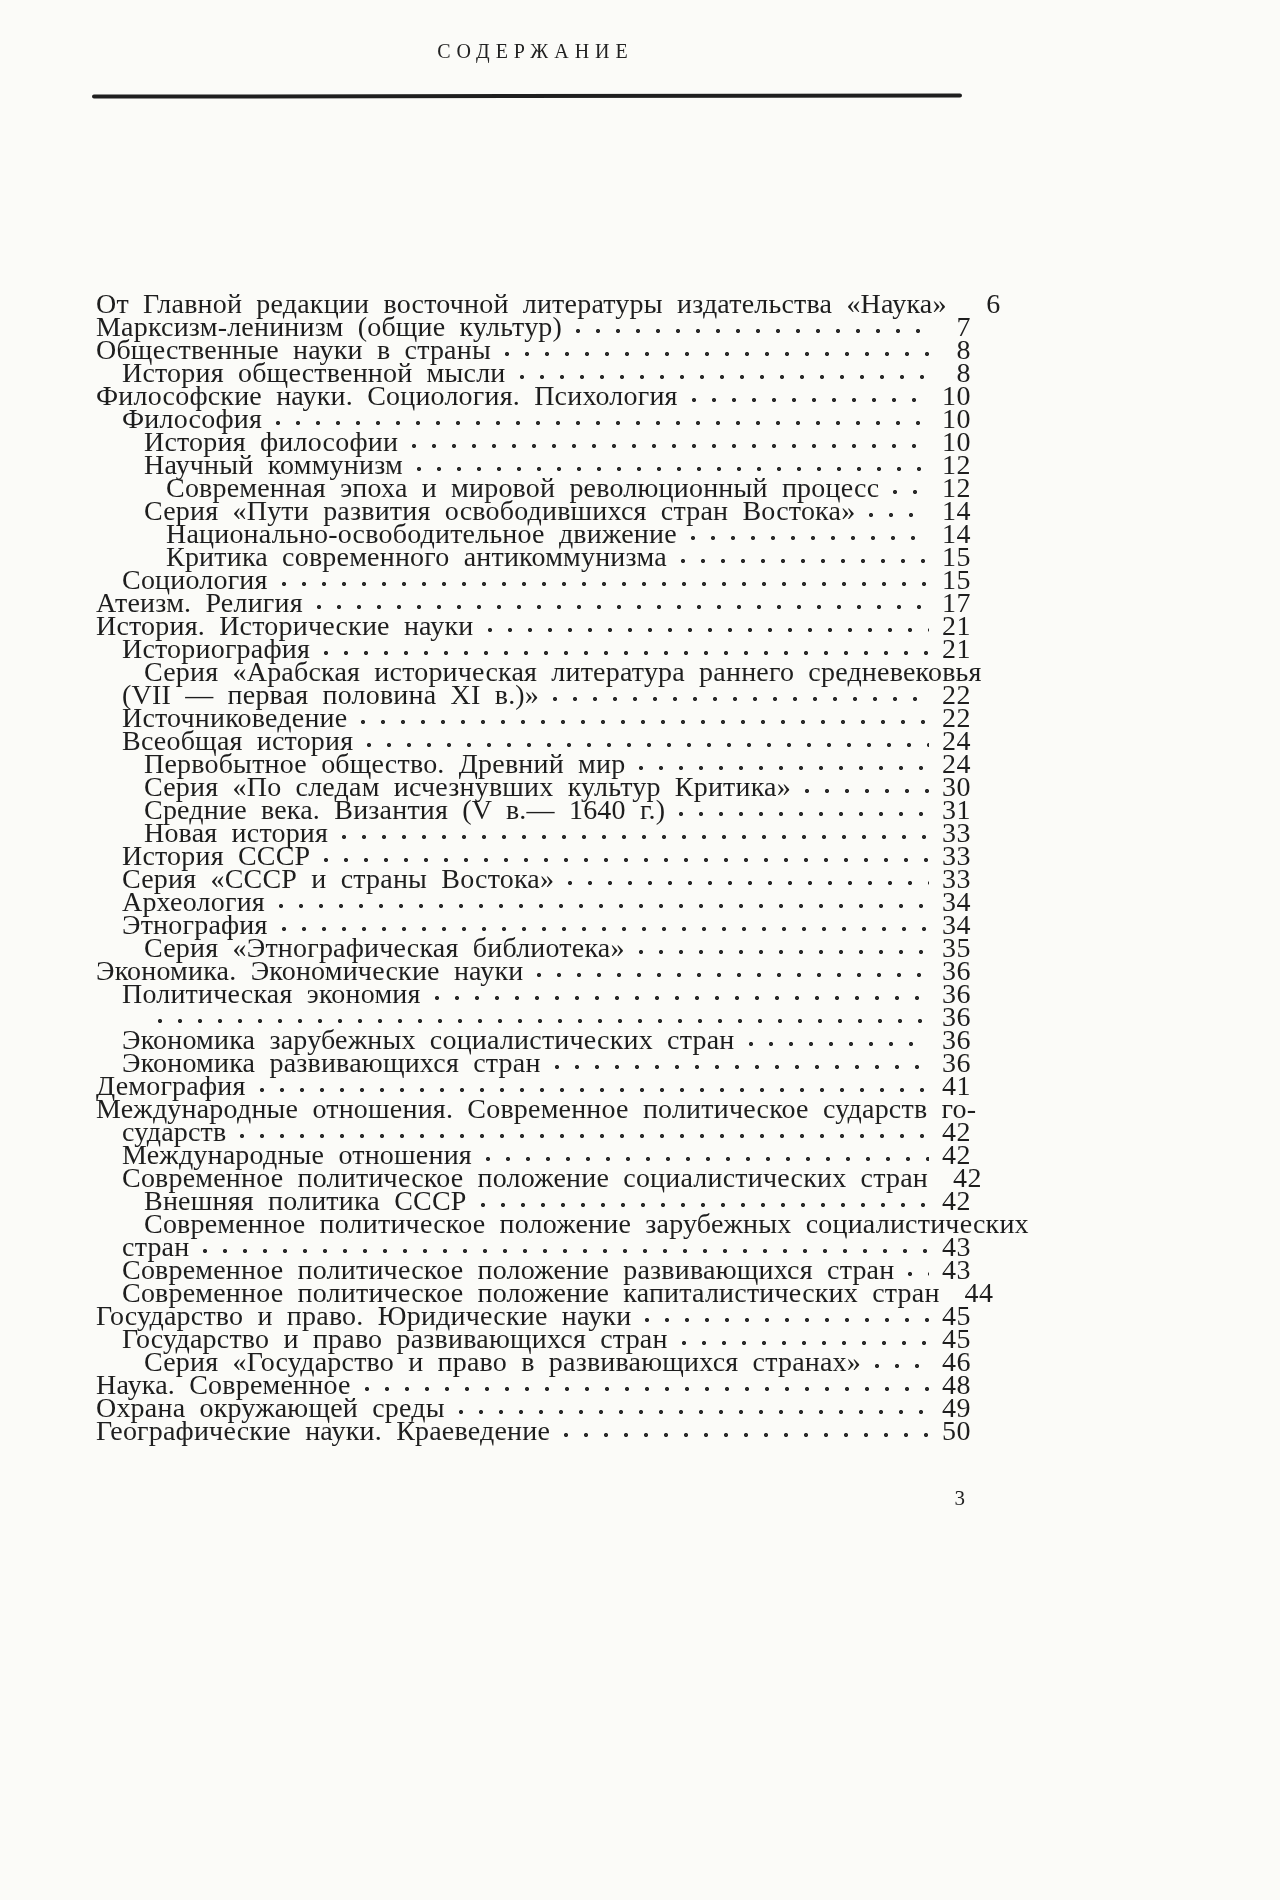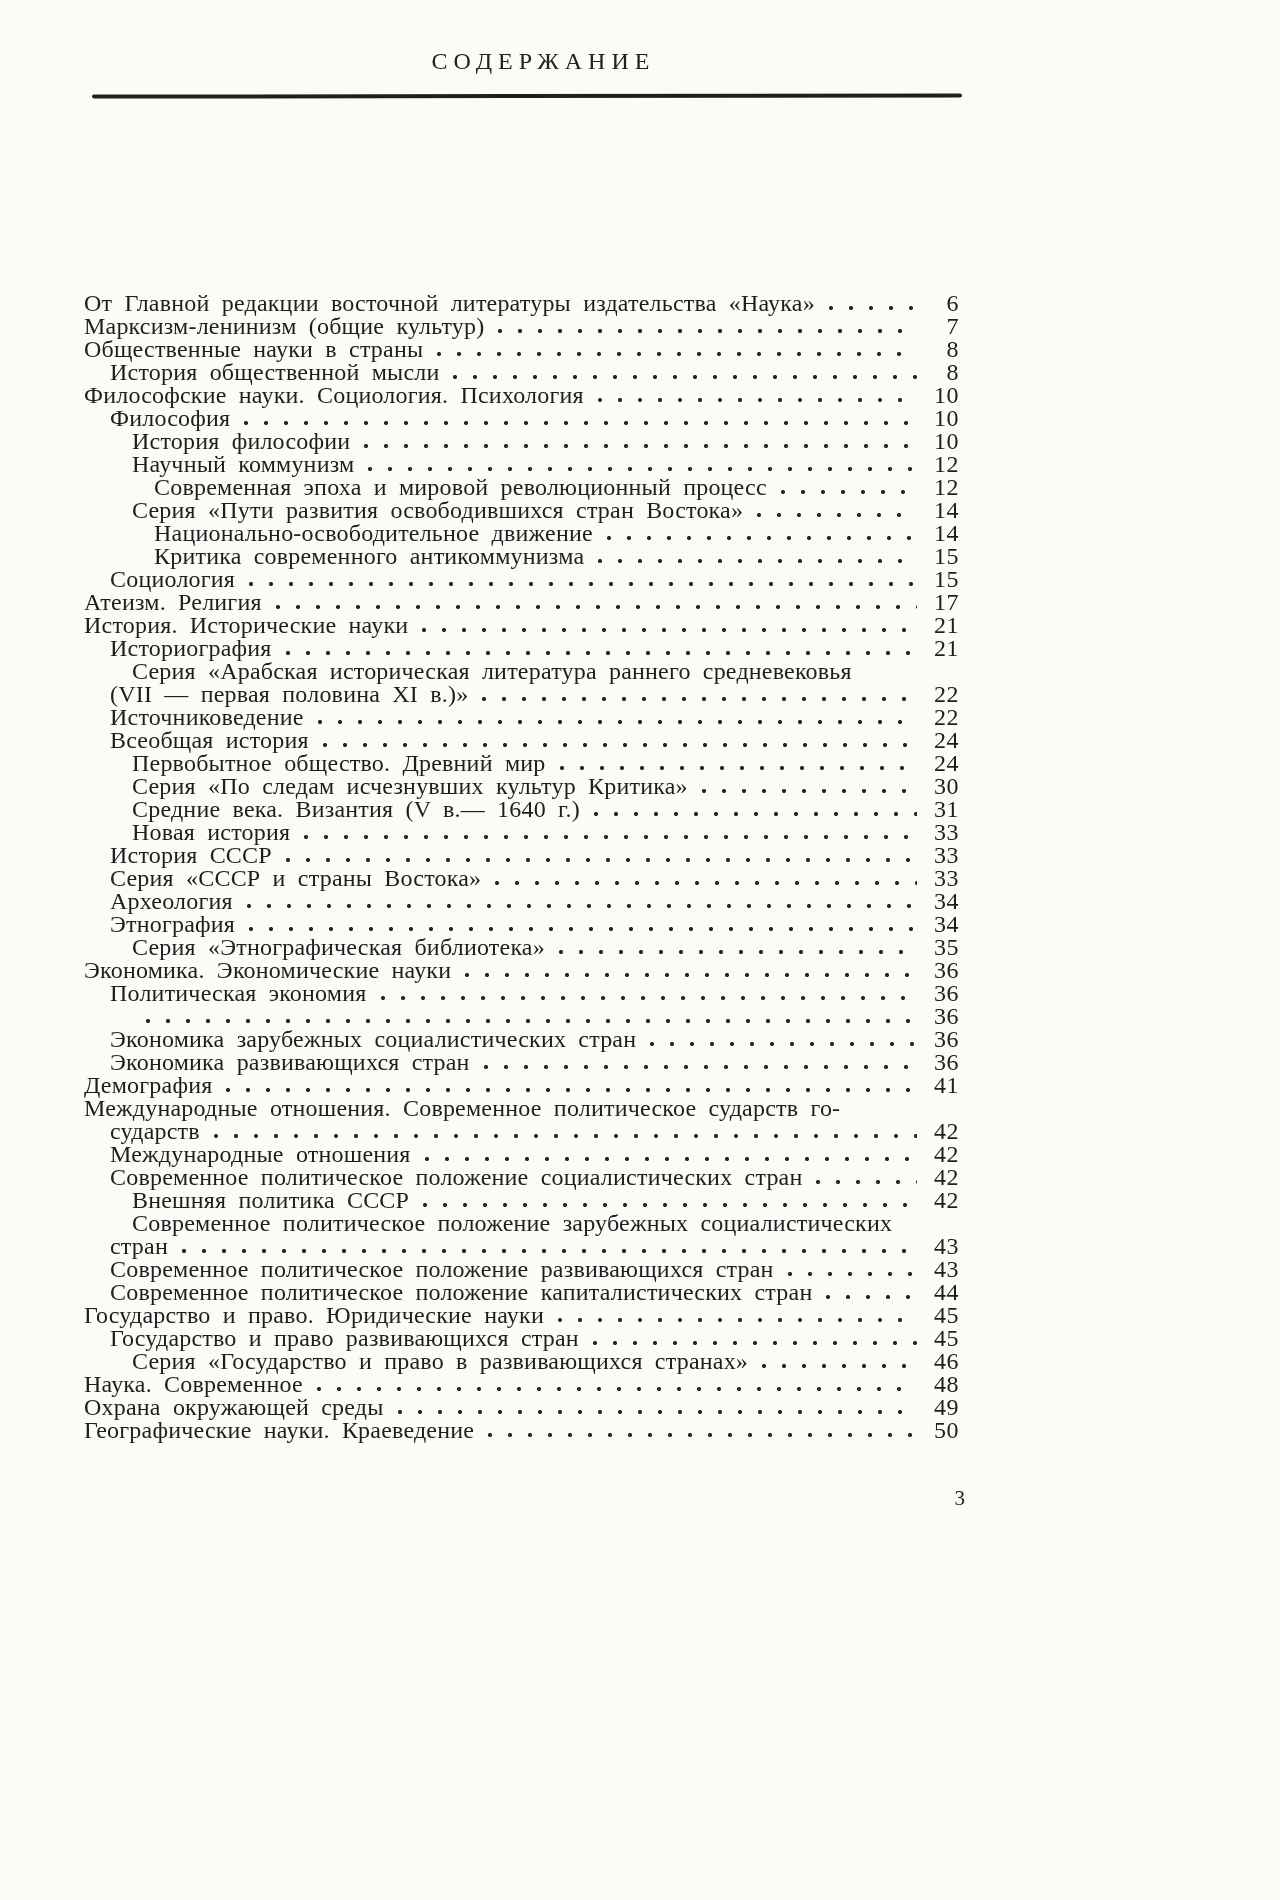--- a/index.html
+++ b/index.html
@@ -15,42 +15,42 @@
     overflow: hidden;
     font-family: "Liberation Serif", "DejaVu Serif", serif;
     color: #1e1e1e;
   }
   .page-title {
     position: absolute;
     top: 32px;
     left: 90px;
     width: 875px;
     text-align: center;
-    font-size: 24px;
+    font-size: 20px;
     font-weight: 400;
     letter-spacing: 6px;
     color: #222;
-    margin: 16px;
+    margin: 8px;
   }
   .title-rule {
     position: absolute;
     top: 94px;
     left: 92px;
     width: 870px;
     height: 4px;
     background: #1f1f1f;
     border-radius: 2px;
     transform: rotate(-0.08deg);
   }
   .toc {
     position: absolute;
     top: 292px;
-    left: 84px;
+    left: 96px;
     width: 875px;
-    font-size: 24px;
+    font-size: 28px;
     line-height: 23px;
   }
   .toc-row {
     display: flex;
     align-items: baseline;
     white-space: nowrap;
   }
   .toc-row.i0 { padding-left: 0; }
   .toc-row.i1 { padding-left: 26px; }
   .toc-row.i2 { padding-left: 48px; }

